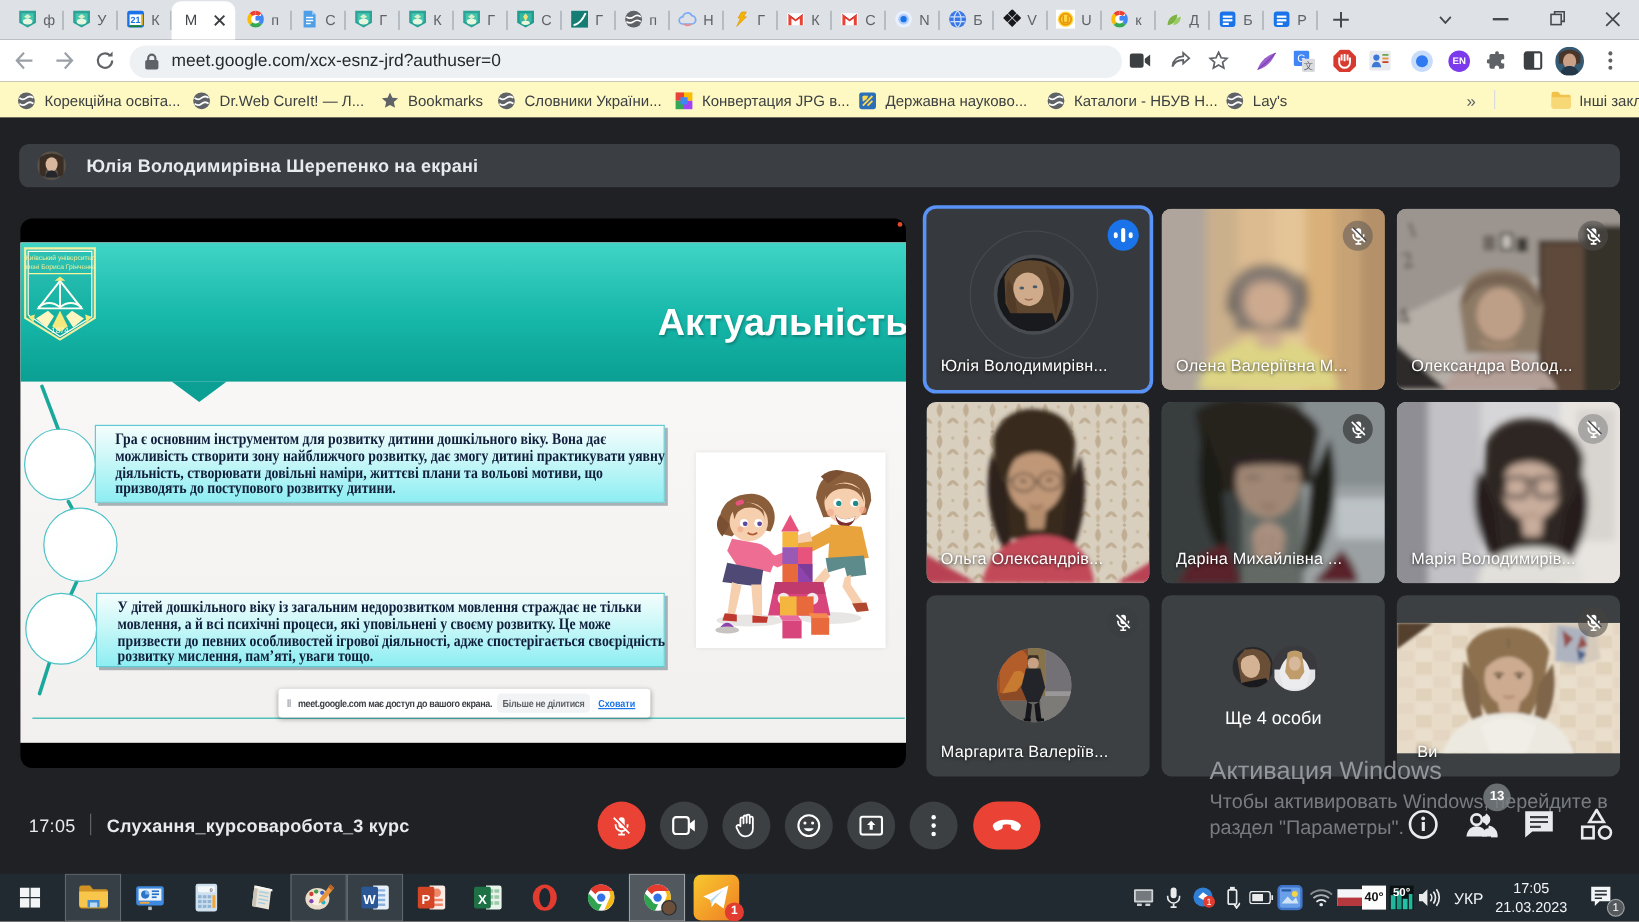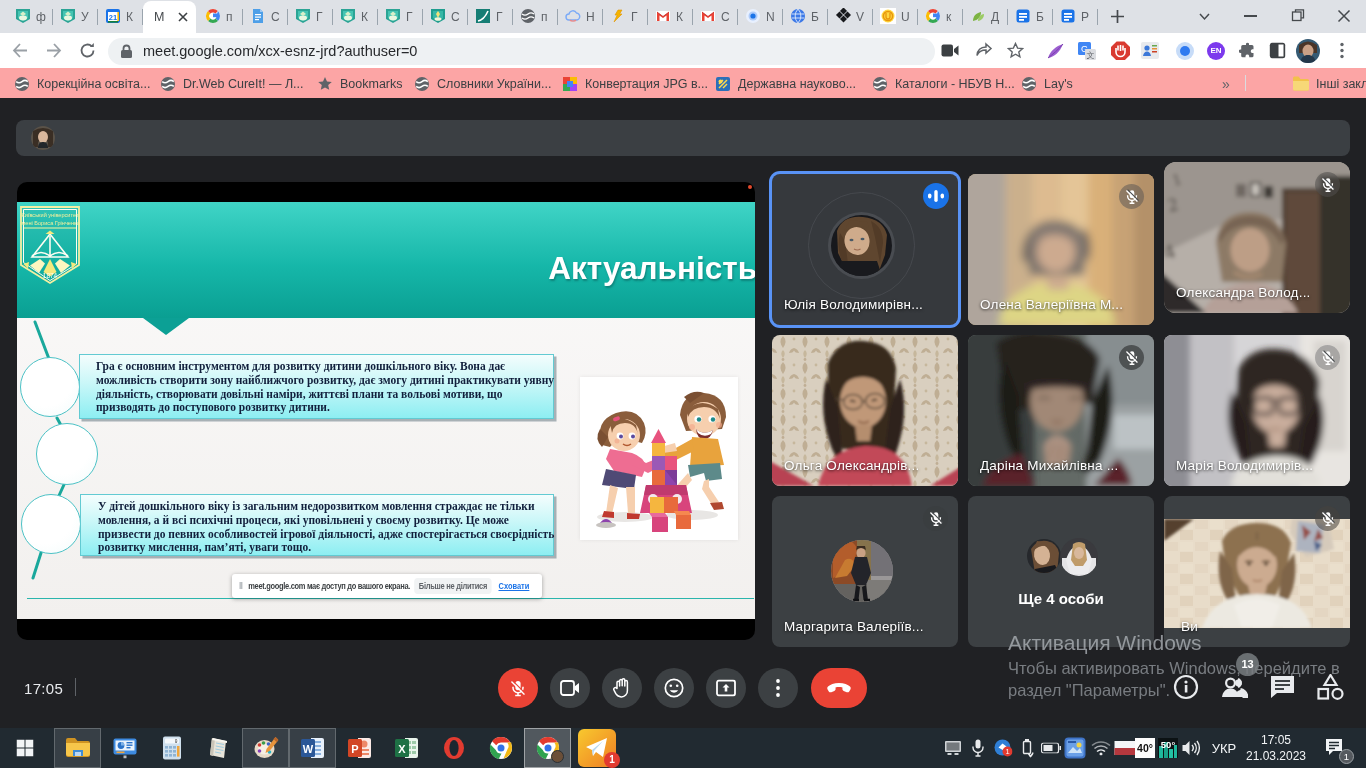--- a/index.html
+++ b/index.html
@@ -4,21 +4,21 @@
 html,body{width:1366px;height:768px;overflow:hidden;font-family:"Liberation Sans",sans-serif;}
 #page{position:relative;width:1366px;height:768px;background:#202124;overflow:hidden;}
 #tabstrip{position:absolute;left:0;top:0;width:1366px;height:33px;background:#dee1e6;}
 .tab{position:absolute;top:0;height:33px;}
 .tab .fav{position:absolute;left:7px;top:8px;width:16px;height:16px;}
 .tab .tt{position:absolute;left:28px;top:10px;font-size:12px;color:#5f6368;}
 .tab .sep{position:absolute;right:0;top:9px;width:1px;height:16px;background:#9aa4ad;}
 #activetab{position:absolute;left:143px;top:1px;width:53px;height:32px;background:#fff;border-radius:8px 8px 0 0;}
 #activetab .tt{position:absolute;left:11px;top:9px;font-size:12.5px;color:#45494d;}
 #toolbar{position:absolute;left:0;top:33px;width:1366px;height:35px;background:#fff;}
-#bookmarks{position:absolute;left:0;top:68px;width:1366px;height:30px;background:#fca5a5;}
+#bookmarks{position:absolute;left:0;top:68px;width:1366px;height:30px;background:#fef9c3;}
 .bm{position:absolute;top:7px;height:17px;font-size:12.5px;color:#3c4043;display:flex;align-items:center;white-space:nowrap;}
 #omni{position:absolute;left:108px;top:5px;width:827px;height:27px;border-radius:14px;background:#eef1f3;}
 #urltext{position:absolute;left:143px;top:10px;font-size:14.5px;color:#27292c;}
 #meet{position:absolute;left:0;top:98px;width:1366px;height:630px;background:#202124;}
 #banner{position:absolute;left:16px;top:22px;width:1334px;height:36px;border-radius:8px;background:#3b3f43;}
 #banner .bt{position:absolute;left:56px;top:10px;font-size:15px;font-weight:700;color:#e8eaed;letter-spacing:.2px;}
 #slidebox{position:absolute;left:17px;top:84px;width:738px;height:458px;background:#000;border-radius:10px;}
 #slide{position:absolute;left:0;top:20px;width:738px;height:417px;background:linear-gradient(180deg,#fbfafa 0%,#f2f0ee 100%);overflow:hidden;}
 #shead{position:absolute;left:0;top:0;width:738px;height:116px;background:linear-gradient(180deg,#40d4c6 0%,#16b7a9 55%,#0a9f92 100%);}
 #chev{position:absolute;left:126px;top:116px;width:0;height:0;border-left:23px solid transparent;border-right:23px solid transparent;border-top:17px solid #0ca095;}
@@ -421,20 +421,21 @@
               <circle cx="12" cy="12" r="12"></circle>
             </clipPath>
           </defs>
           <g clip-path="url(#bav)">
             <rect width="24" height="24" fill="#5a5248"></rect>
             <path d="M2 5q10-6 20 0v16h-5q1-8-5-8t-5 8H2z" fill="#3a2e24"></path>
             <ellipse cx="12" cy="11" rx="5" ry="6" fill="#d9b79c"></ellipse>
             <path d="M7 22c0-4 2-6 5-6s5 2 5 6z" fill="#23272b"></path>
           </g>
         </svg>
+        <div class="bt">Юлія Володимирівна Шерепенко на екрані</div>
       </div>
 <div id="slidebox">
         <div style="position:absolute;right:3px;top:3px;width:4px;height:4px;border-radius:50%;background:#e2492c;"></div>
         <div id="slide">
           <div id="shead"></div>
           <div id="chev"></div>
           <svg style="position:absolute;left:2px;top:3px" width="62" height="80" viewBox="0 0 62 80">
 <path d="M2 2h58v58L31 78 2 60z" fill="rgba(8,150,138,0.25)" stroke="#f3efa2" stroke-width="1.8"></path>
 <path d="M4.5 4.5h53v54.5L31 75.5 4.5 57.5z" fill="none" stroke="#fdfdf2" stroke-width="1"></path>
 <text x="31" y="12" font-size="5.6" fill="#f3ef9b" text-anchor="middle" font-family="Liberation Sans">Київський університет</text>
@@ -607,21 +608,21 @@
 <path d="M8 2.2a2.3 2.3 0 0 1 2.3 2.3v3.4a2.3 2.3 0 0 1-4.6 0V4.5A2.3 2.3 0 0 1 8 2.2z" fill="#fff"></path>
 <path d="M3.6 7.2v.9a4.4 4.4 0 0 0 8.8 0v-.9" stroke="#fff" stroke-width="1.4" fill="none"></path>
 <path d="M8 12.6v2.6" stroke="#fff" stroke-width="1.4"></path>
             <path d="M5.6 15.2h4.8" stroke="#fff" stroke-width="1.4"></path>
 <path d="M2.5 2.5l11 11" stroke="#fff" stroke-width="1.5"></path>
             <path d="M3.6 1.6l11 11" stroke="#4a4d50" stroke-width="1.2"></path>
 </svg>
         </div>
 <div class="nm">Олена Валеріївна М...</div>
 </div>
-      <div class="tile" style="left:1164px;top:64px;border-radius:12px;">
+      <div class="tile" style="left:1164px;top:76px;">
 <svg width="186" height="151" viewBox="0 0 186 151">
           <defs>
             <filter id="b3" x="-30%" y="-30%" width="160%" height="160%">
               <feGaussianBlur stdDeviation="2"></feGaussianBlur>
             </filter>
           </defs>
 <rect width="186" height="151" fill="#aba49d"></rect>
 <g filter="url(#b3)">
 <path d="M-10 -10h206v60l-130 14L-10 96z" fill="#9c958f"></path>
 <path d="M-10 96l66-32 130-14v111H-10z" fill="#b6afa8"></path>
@@ -822,21 +823,21 @@
             </clipPath>
           </defs>
           <g clip-path="url(#t8b)">
 <rect width="38" height="38" fill="#3a3a3e"></rect>
 <path d="M2 20h34v18H2z" fill="#e4e4e6"></path>
 <path d="M6 22q4-14 13-14q9 0 13 14l-4 14H10z" fill="#ececee"></path>
 <path d="M13 6q6-4 12 0l2 16-4 6h-8l-4-6z" fill="#c09c6a"></path>
 <ellipse cx="19" cy="15" rx="5" ry="6" fill="#d8b89c"></ellipse>
 </g>
         </svg>
-<div style="position:absolute;left:0;top:94px;width:100%;text-align:center;font-size:15px;font-weight:700;color:#fff;">Ще 4 особи</div>
+<div style="position:absolute;left:0;top:94px;width:100%;text-align:center;font-size:15px;font-weight:400;color:#fff;">Ще 4 особи</div>
 </div>
       <div class="tile" style="left:1164px;top:398px;">
 <svg style="position:absolute;left:0;top:23px" width="186" height="109" viewBox="0 0 186 109">
           <defs>
 <pattern id="wall9" width="30" height="22" patternUnits="userSpaceOnUse">
 <rect width="30" height="22" fill="#e8dcc9"></rect>
 <rect x="1" y="1" width="13" height="9" fill="#e4d6c2"></rect>
 <rect x="16" y="11" width="13" height="10" fill="#e1d2bc"></rect>
 <rect x="16" y="1" width="13" height="9" fill="#eadfcc"></rect>
 </pattern>
@@ -877,20 +878,21 @@
 </svg>
         </div>
 <div class="nm" style="left:17px;bottom:13px;">Ви</div>
 </div>
 <div id="wm1">Активация Windows</div>
       <div id="wm2">Чтобы активировать Windows, перейдите в</div>
       <div id="wm3">раздел "Параметры".</div>
       <div style="position:absolute;left:1236px;top:555px;width:23px;height:23px;border-radius:50%;background:rgba(120,124,128,.85);color:#fff;font-size:11px;font-weight:700;text-align:center;line-height:23px;">13</div>
 <div style="position:absolute;left:24px;top:582px;font-size:15px;color:#e8eaed;letter-spacing:.3px;">17:05</div>
       <div style="position:absolute;left:75px;top:580px;width:1px;height:18px;background:#5f6368;"></div>
+      <div style="position:absolute;left:89px;top:582px;font-size:15px;font-weight:600;color:#e8eaed;letter-spacing:.2px;">Слухання_курсоваробота_3 курс</div>
       <div class="cbtn red" style="left:498px;">
         <svg class="cent" width="20" height="20" viewBox="0 0 20 20">
 <path d="M10 3a2.6 2.6 0 0 1 2.6 2.6v4a2.6 2.6 0 0 1-5.2 0v-4A2.6 2.6 0 0 1 10 3z" fill="#fff"></path>
 <path d="M5 8.8v.9a5 5 0 0 0 10 0v-.9" stroke="#fff" stroke-width="1.5" fill="none"></path>
 <path d="M10 14.8v2.5M7.2 17.5h5.6" stroke="#fff" stroke-width="1.5"></path>
 <path d="M3.5 3.5l13 13" stroke="#fff" stroke-width="1.6"></path>
           <path d="M4.6 2.6l13 13" stroke="#ea4335" stroke-width="1.2"></path>
 </svg>
       </div>
       <div class="cbtn" style="left:550px;">

